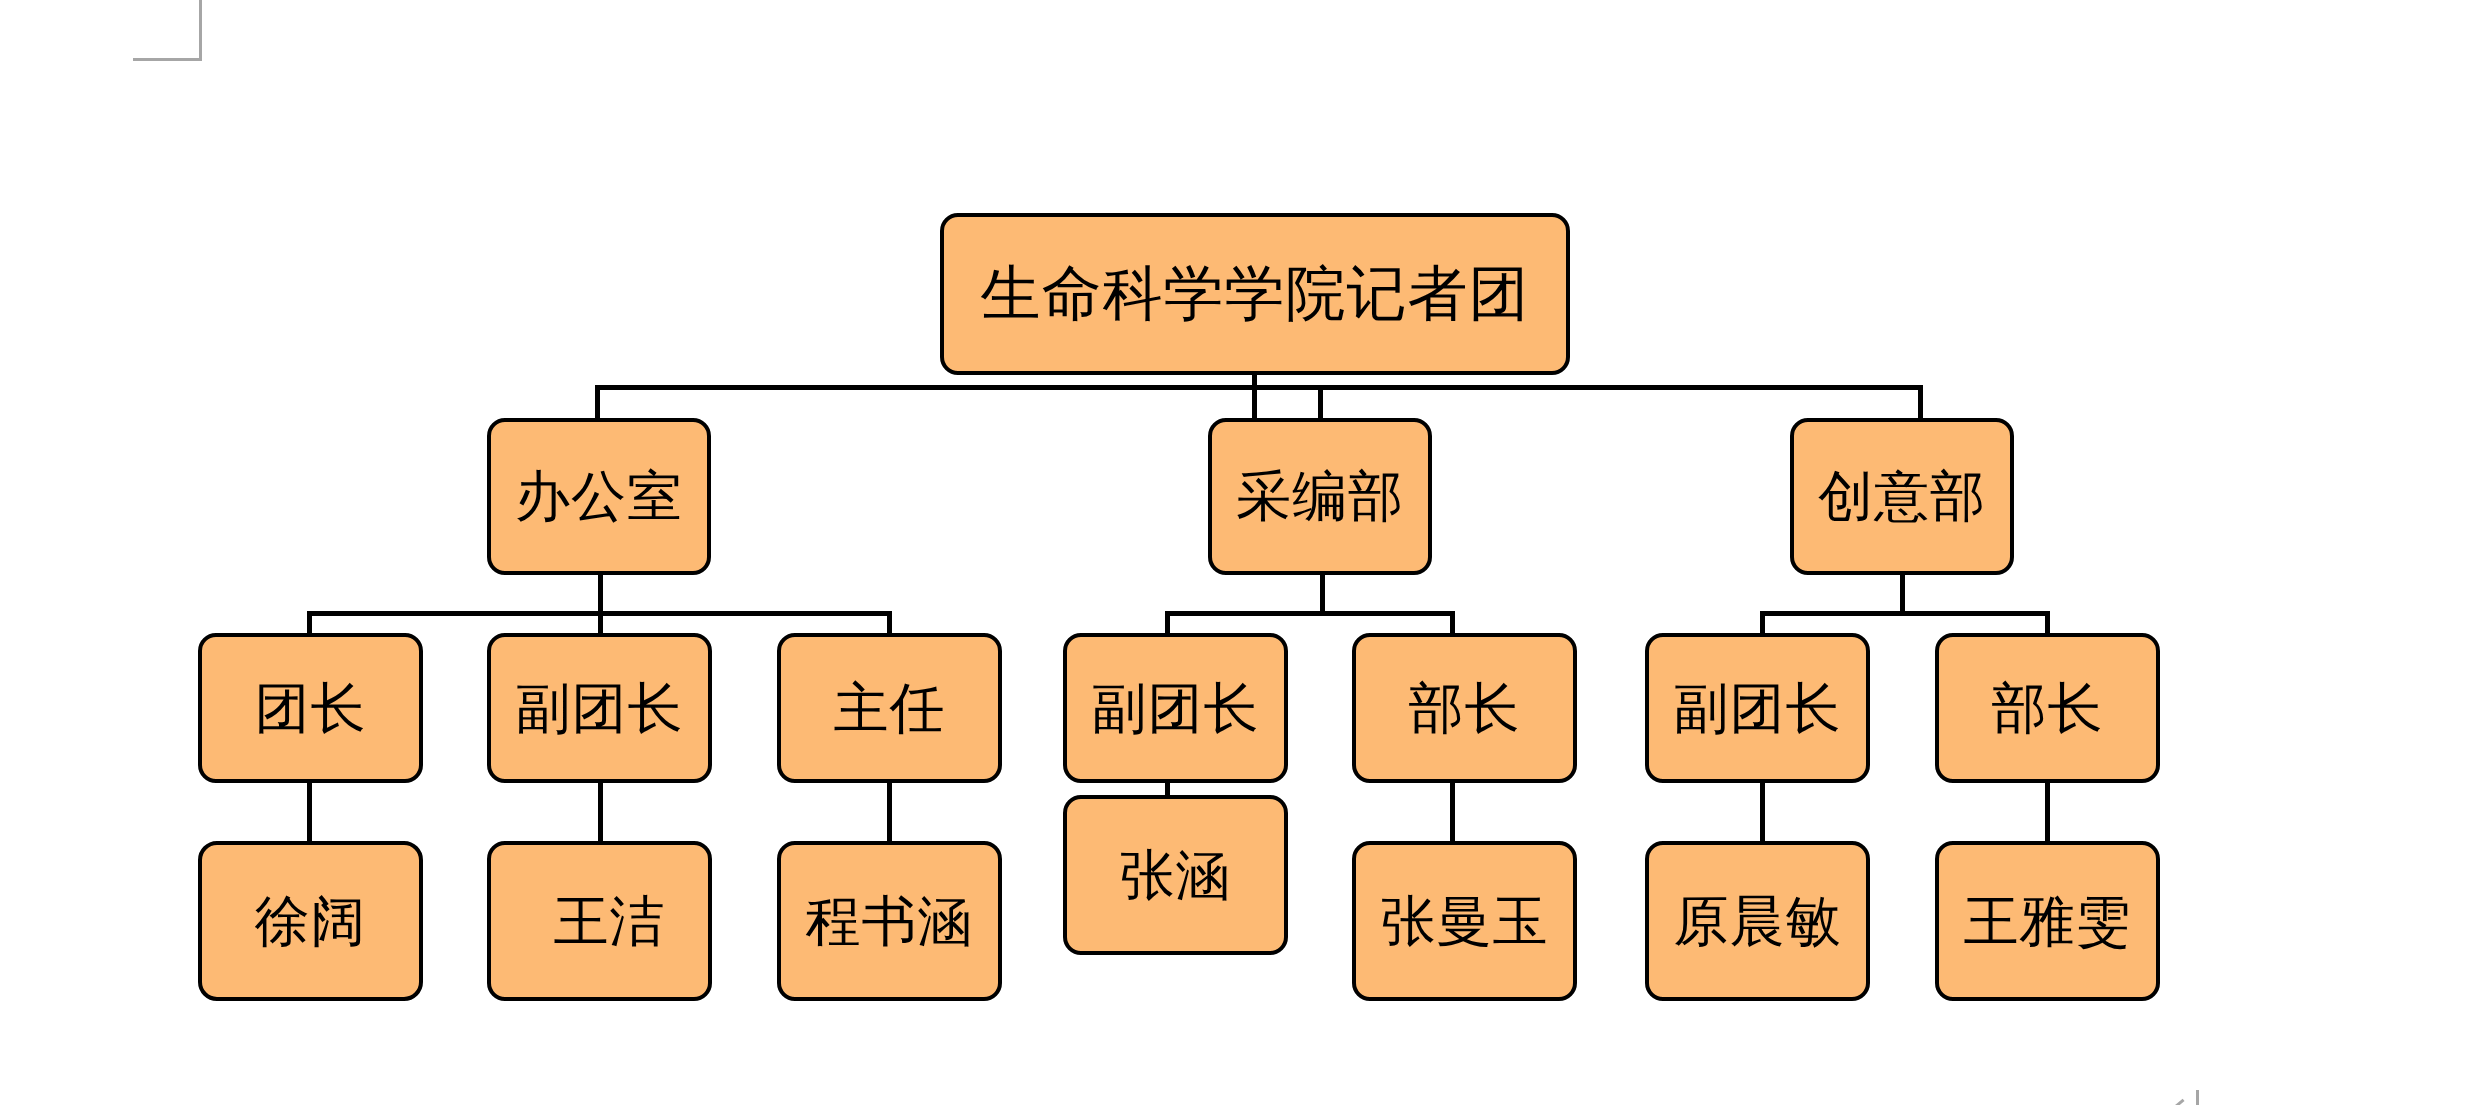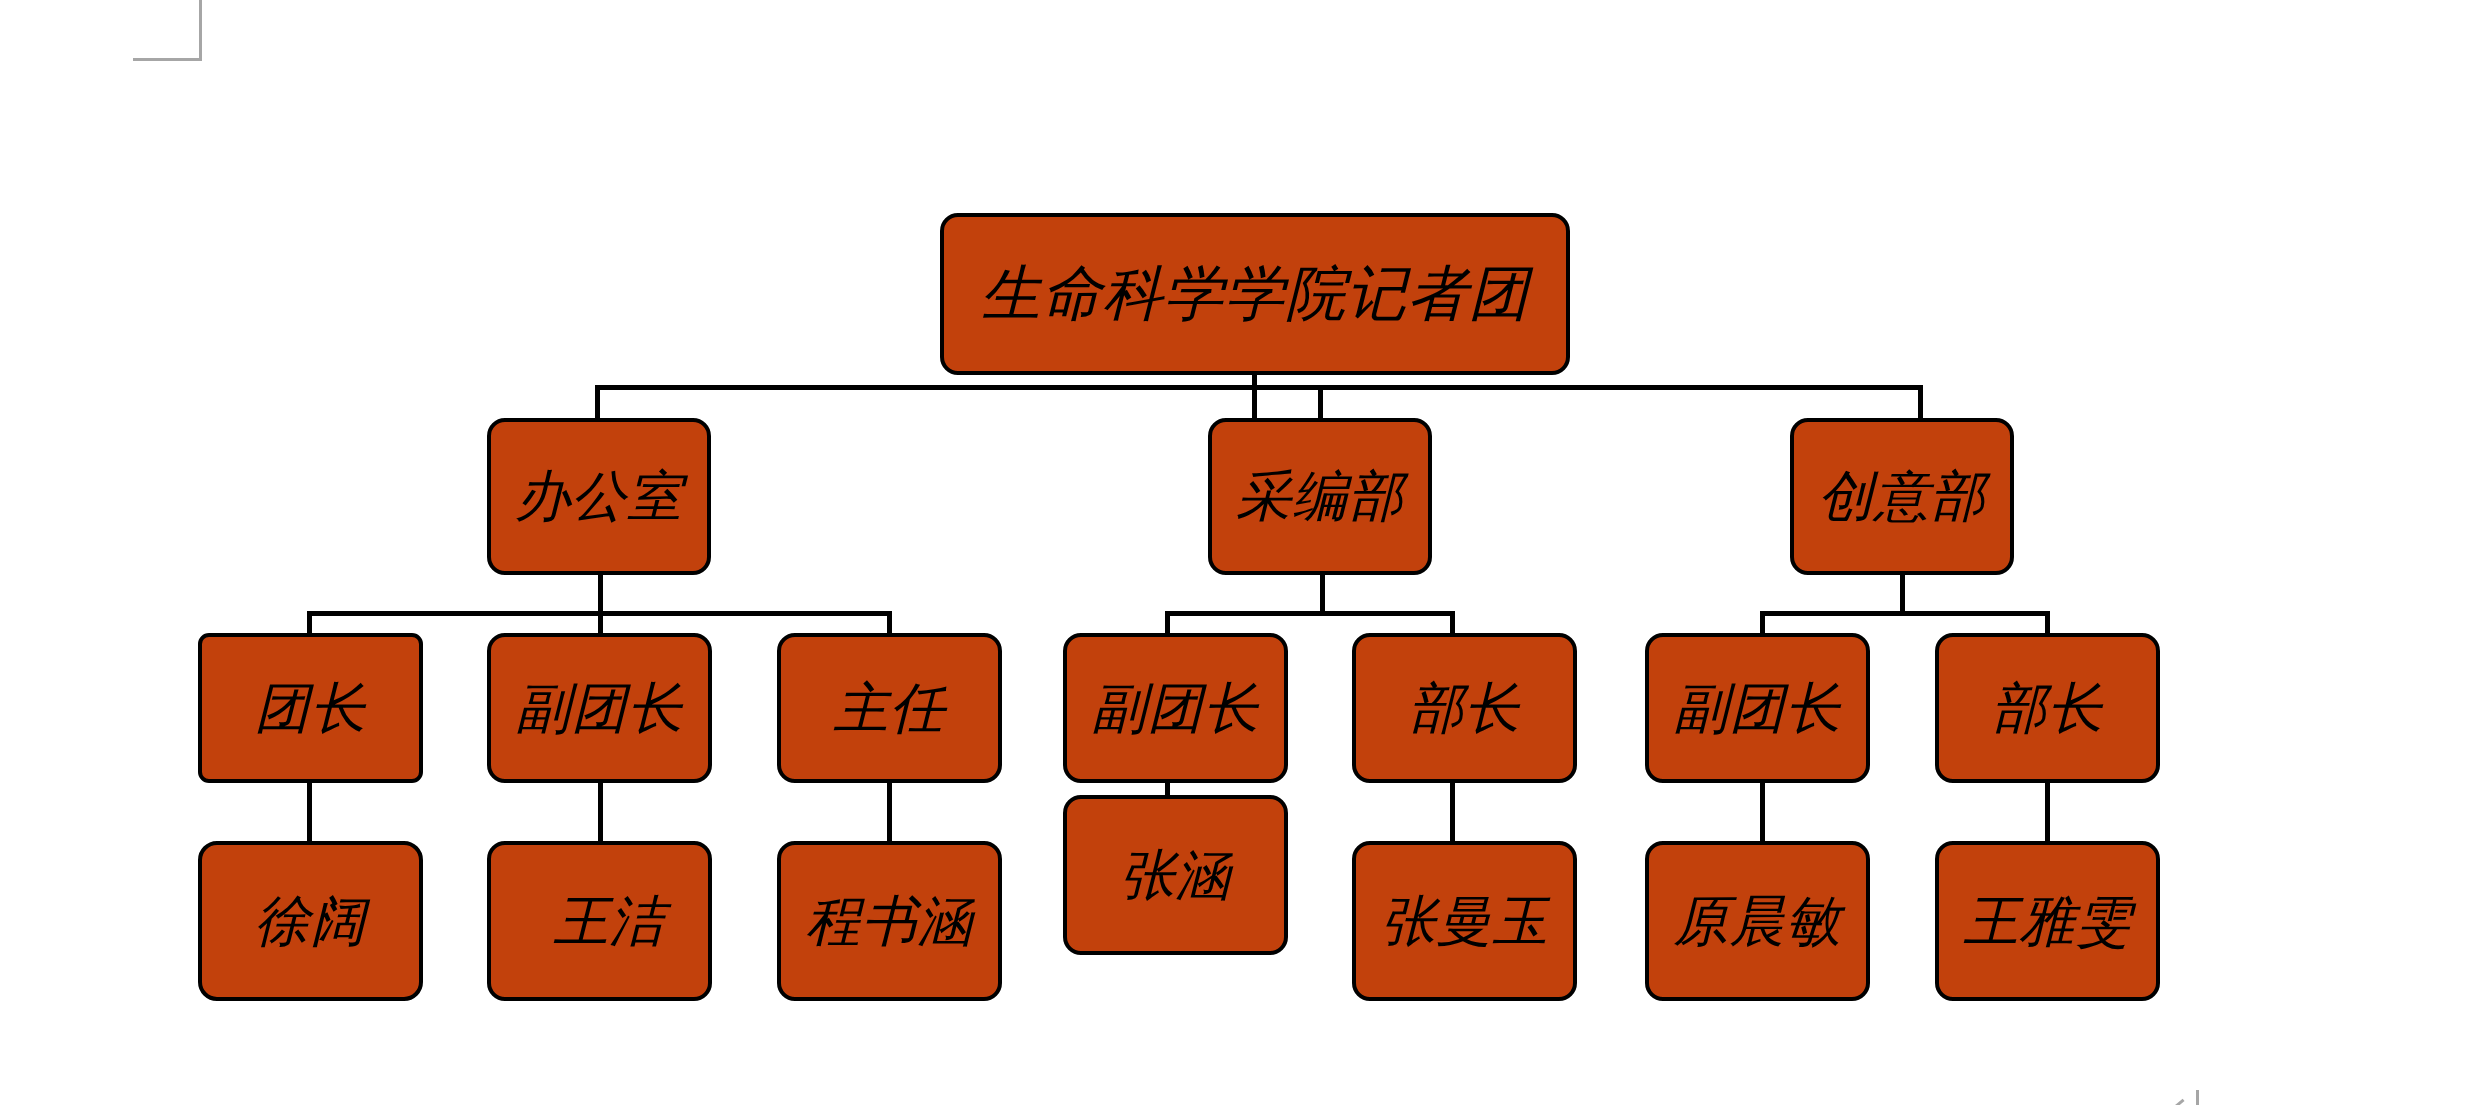--- a/index.html
+++ b/index.html
@@ -44,28 +44,27 @@
     top: 1090px;
     width: 0px;
     height: 15px;
     border-width: 0 3px 0 0;
   }
 
   
   .node {
     position: absolute;
     box-sizing: border-box;
-    background: #c2410c;
+    background: #fdba74;
     border: 4px solid #000000;
     border-radius: 18px;
     display: flex;
     align-items: center;
     justify-content: center;
     z-index: 3;
-    font-style: italic;
   }
   .node .node-label {
     font-size: 55px;
     line-height: 1;
     color: #000000;
     letter-spacing: 1px;
     white-space: nowrap;
   }
   .node.root .node-label {
     font-size: 60px;
@@ -128,21 +127,21 @@
   <div class="node" style="left:487px; top:418px; width:224px; height:157px;">
     <span class="node-label">办公室</span>
   </div>
   <div class="node" style="left:1208px; top:418px; width:224px; height:157px;">
     <span class="node-label">采编部</span>
   </div>
   <div class="node" style="left:1790px; top:418px; width:224px; height:157px;">
     <span class="node-label">创意部</span>
   </div>
 
-  <div class="node" style="left:198px; top:633px; width:225px; height:150px;border-radius:11px;">
+  <div class="node" style="left:198px; top:633px; width:225px; height:150px;">
     <span class="node-label">团长</span>
   </div>
   <div class="node" style="left:487px; top:633px; width:225px; height:150px;">
     <span class="node-label">副团长</span>
   </div>
   <div class="node" style="left:777px; top:633px; width:225px; height:150px;">
     <span class="node-label">主任</span>
   </div>
 
   <div class="node" style="left:1063px; top:633px; width:225px; height:150px;">

